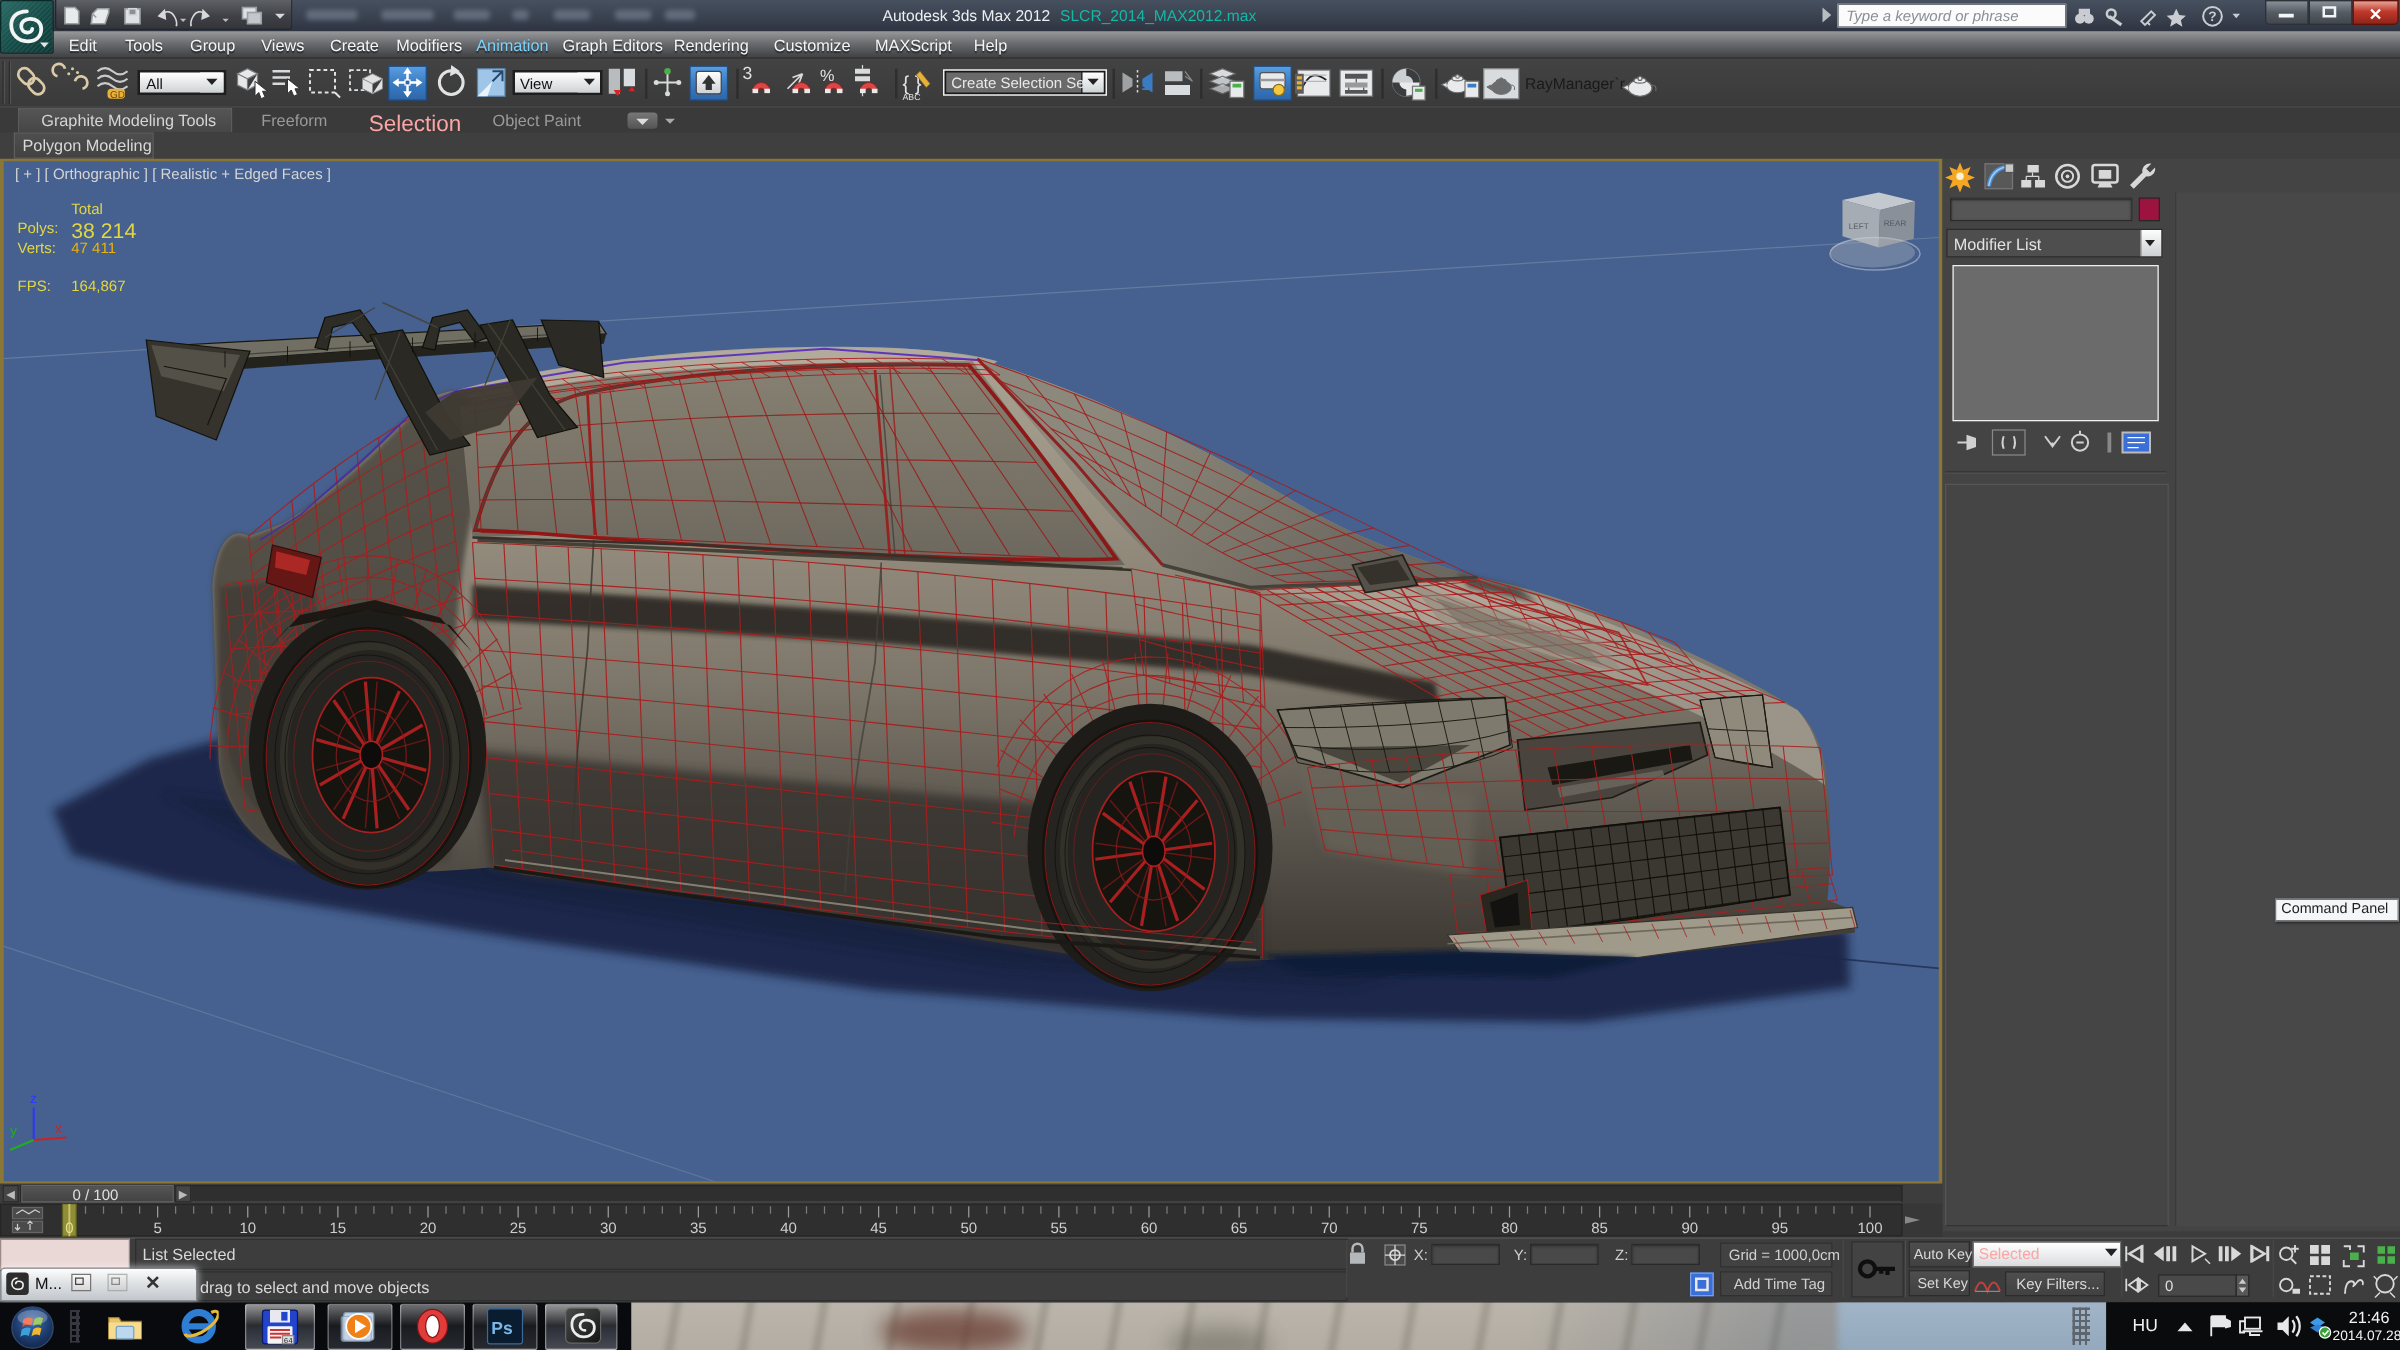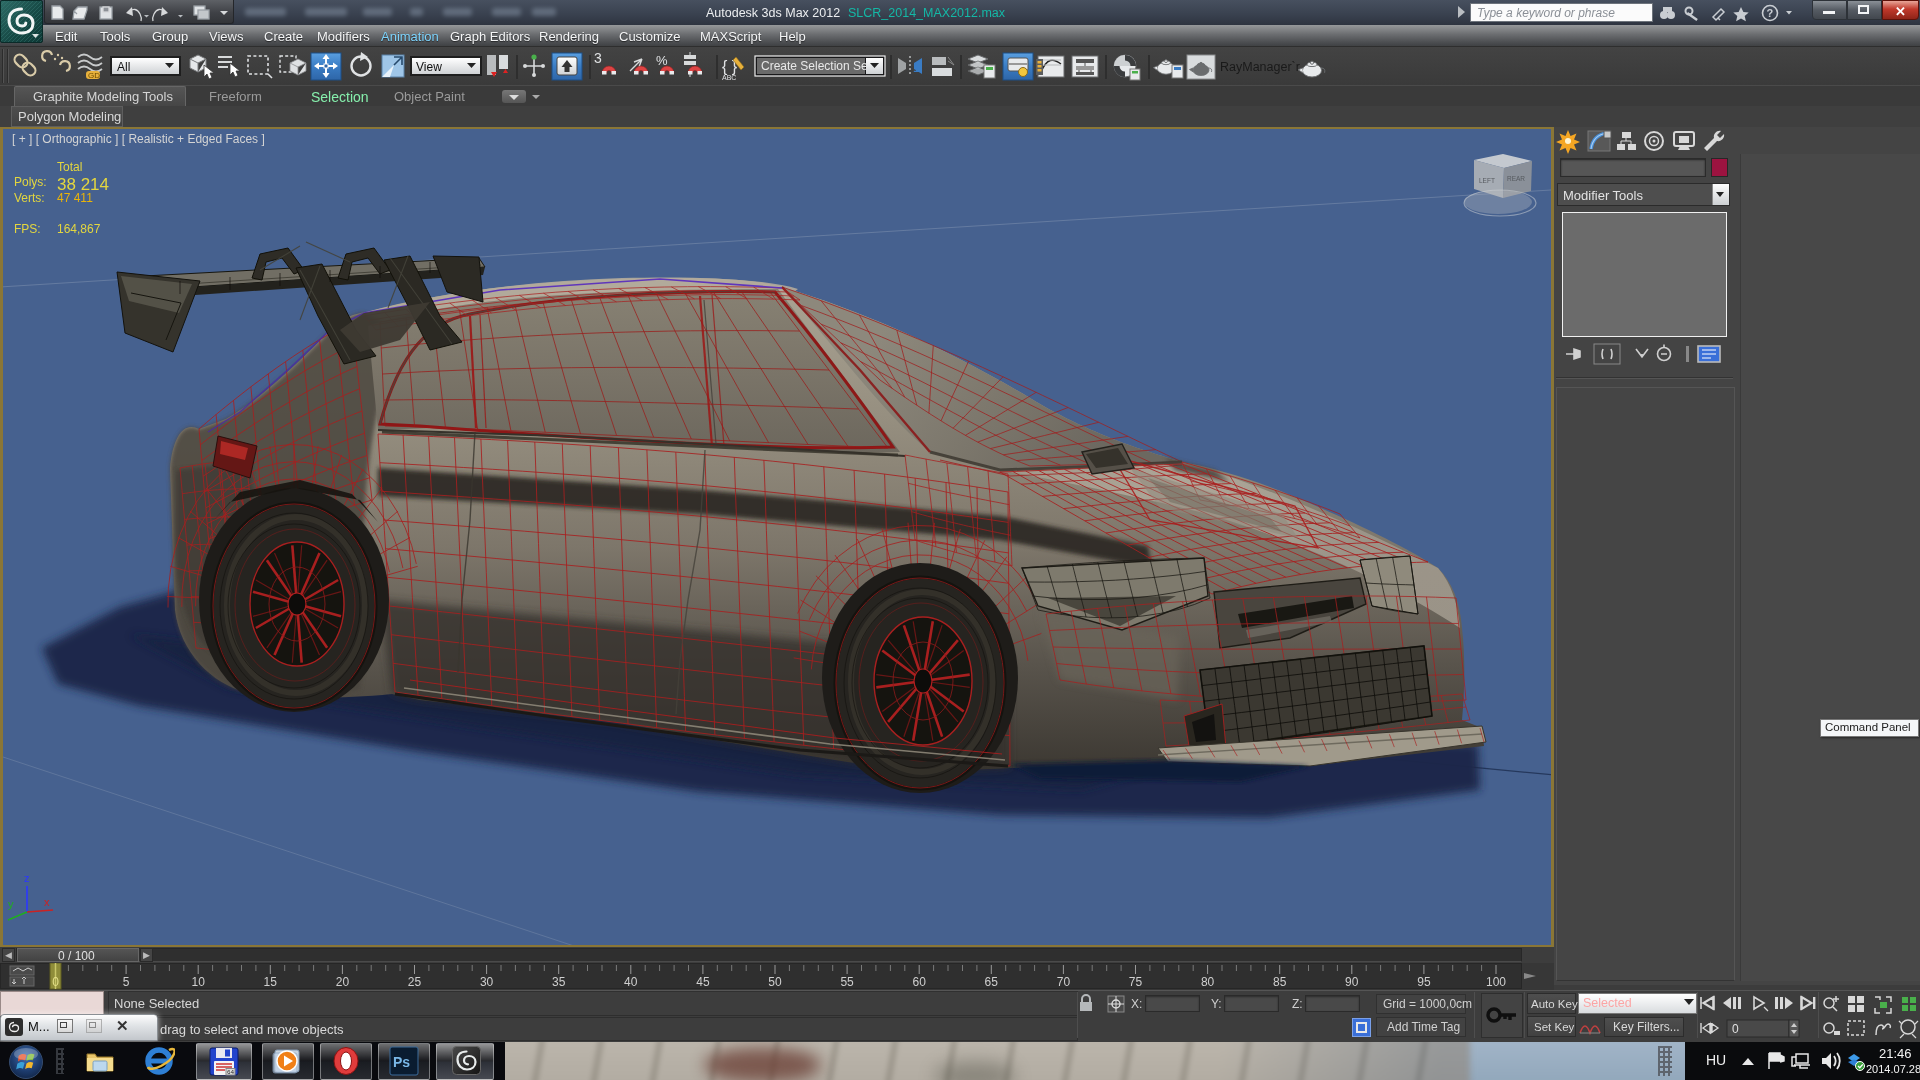--- a/index.html
+++ b/index.html
@@ -277,21 +277,21 @@
       <path d="M2,10 l-3.5,1.5 l3.8,2.5"></path>
       <path d="M17.5,10 q4,0 3,4" fill="none"></path>
       <ellipse cx="10" cy="7" rx="4" ry="1.8"></ellipse>
       <circle cx="10" cy="5.6" r="1.3"></circle>
     </g>
   </svg>
 <div class="abs" style="left:0;top:85px;width:1920px;height:21px;background:#3a3a3a;border-top:1px solid #4a4a4a"></div>
 <div class="abs" style="left:14px;top:86px;width:172px;height:20px;background:linear-gradient(#555,#464646);border:1px solid #666;border-bottom:none;border-radius:2px 2px 0 0"></div>
 <div class="txt" style="left:33px;top:89px;font-size:13px;color:#d5d5d5">Graphite Modeling Tools</div>
 <div class="txt" style="left:209px;top:89px;font-size:13px;color:#9a9a9a">Freeform</div>
-<div class="txt" style="left:311px;top:89px;font-size:14px;color:#86efac">Selection</div>
+<div class="txt" style="left:295px;top:89px;font-size:18px;color:#fca5a5">Selection</div>
 <div class="txt" style="left:394px;top:89px;font-size:13px;color:#9a9a9a">Object Paint</div>
 <div class="abs" style="left:502px;top:90px;width:24px;height:13px;background:linear-gradient(#777,#555);border-radius:3px"></div>
 <div class="abs" style="left:509px;top:95px;width:0;height:0;border-left:5px solid transparent;border-right:5px solid transparent;border-top:5px solid #ddd"></div>
 <div class="abs" style="left:532px;top:95px;width:0;height:0;border-left:4px solid transparent;border-right:4px solid transparent;border-top:4px solid #aaa"></div>
 <div class="abs" style="left:0;top:106px;width:1920px;height:21px;background:#3f3f3f"></div>
 <div class="abs" style="left:11px;top:106px;width:112px;height:21px;background:linear-gradient(#4e4e4e,#424242);border:1px solid #5e5e5e"></div>
 <div class="txt" style="left:18px;top:109px;font-size:13px;color:#d8d8d8">Polygon Modeling</div>
 <div class="abs" style="left:0;top:127px;width:1554px;height:820px;background:#8a7636"></div>
 <div class="abs" style="left:3px;top:129px;width:1548px;height:816px;overflow:hidden">
 <div class="abs" style="left:-3px;top:-129px;width:1554px;height:947px">
@@ -815,21 +815,21 @@
       <circle cx="98" cy="13" r="1.5" fill="#d8d8d8"></circle>
 <rect x="118" y="4" width="20" height="14" rx="2" fill="none" stroke="#d8d8d8" stroke-width="2"></rect>
       <rect x="123" y="8" width="10" height="7" fill="#d8d8d8"></rect>
       <path d="M124,18 l8,0 l2,4 l-12,0 z" fill="#d8d8d8"></path>
 <path d="M148,20 l10,-10 c-1,-4 3,-8 7,-7 l-4,4 l3,3 l4,-4 c1,4 -3,8 -7,7 l-10,10 z" fill="#d8d8d8"></path>
 </g>
   </svg>
 <div class="abs" style="left:1560px;top:158px;width:146px;height:19px;background:#565656;border:1px solid #2b2b2b;box-shadow:inset 0 1px 2px #222"></div>
 <div class="abs" style="left:1711px;top:158px;width:17px;height:19px;background:#9c1340;border:1px solid #272727"></div>
 <div class="abs" style="left:1557px;top:183px;width:173px;height:23px;background:#4e4e4e;border:1px solid #2b2b2b"></div>
-<div class="txt" style="left:1563px;top:188px;font-size:13px;color:#e2e2e2">Modifier Tools</div>
+<div class="txt" style="left:1563px;top:188px;font-size:13px;color:#e2e2e2">Modifier List</div>
 <div class="abs" style="left:1712px;top:184px;width:17px;height:21px;background:linear-gradient(#fdfdfd,#cdd0d3);border-left:1px solid #888"></div>
 <div class="abs" style="left:1716px;top:192px;width:0;height:0;border-left:4.5px solid transparent;border-right:4.5px solid transparent;border-top:5px solid #222"></div>
 <div class="abs" style="left:1562px;top:212px;width:165px;height:125px;background:#6b6b6b;border:1px solid #f0f0f0"></div>
 <svg class="abs" style="left:1558px;top:342px" width="175" height="24" viewBox="0 0 175 24">
 <g stroke="#d0d0d0" stroke-width="1.6" fill="none">
 <path d="M8,12 h8 M16,7 v10 l6,-2 v-6 z" fill="#d0d0d0"></path>
 <rect x="36" y="2" width="26" height="20" fill="none" stroke="#888" stroke-width="1"></rect>
 <path d="M45,7 q-2,5 0,10 M53,7 q2,5 0,10"></path>
 <path d="M78,7 l6,8 l6,-8 m-6,8 l0,-3"></path>
 <circle cx="106" cy="12" r="6.5"></circle>
@@ -985,21 +985,21 @@
       <rect x="0" y="0" width="24" height="9" fill="#4a4a4a" stroke="#666"></rect>
       <path d="M3,5 l5,-3 l5,3 l5,-3 l4,2" stroke="#ccc" fill="none"></path>
       <rect x="0" y="11" width="24" height="9" fill="#4a4a4a" stroke="#666"></rect>
       <path d="M4,13 l0,5 m-2,-2 l2,2 l2,-2 m8,-3 l0,5 m-2,-5 l2,-2 l2,2" stroke="#ccc" fill="none"></path>
     </g>
   </svg>
 <div class="abs" style="left:0;top:990px;width:1920px;height:52px;background:#3d3d3d"></div>
 <div class="abs" style="left:0;top:990px;width:1920px;height:1px;background:#555"></div>
 <div class="abs" style="left:0;top:991px;width:104px;height:25px;background:#e9d8d6;border:1px solid #9a8a88"></div>
 <div class="abs" style="left:108px;top:991px;width:970px;height:25px;background:#3d3d3d;border:1px solid #2e2e2e;border-top-color:#303030"></div>
-<div class="txt" style="left:114px;top:996px;font-size:13px;color:#d8d8d8">None Selected</div>
+<div class="txt" style="left:114px;top:996px;font-size:13px;color:#d8d8d8">List Selected</div>
 <div class="abs" style="left:108px;top:1017px;width:970px;height:24px;background:#3d3d3d;border:1px solid #2e2e2e"></div>
 <div class="txt" style="left:160px;top:1022px;font-size:13px;color:#d8d8d8">drag to select and move objects</div>
 <svg class="abs" style="left:1078px;top:993px" width="50" height="22" viewBox="0 0 50 22">
 <rect x="2" y="9" width="12" height="9" fill="#b5b8ba"></rect>
     <path d="M4,9 v-3 a4,4 0 0 1 8,0 v3" stroke="#b5b8ba" stroke-width="2" fill="none"></path>
 <rect x="30" y="3" width="16" height="16" fill="#4a4a4a" stroke="#888"></rect>
     <circle cx="38" cy="11" r="4" fill="none" stroke="#ddd" stroke-width="1.4"></circle>
     <path d="M38,3 v16 M30,11 h16" stroke="#ddd" stroke-width="1"></path>
 </svg>
 <div class="txt" style="left:1131px;top:997px;font-size:12px;color:#cfcfcf">X:</div>

